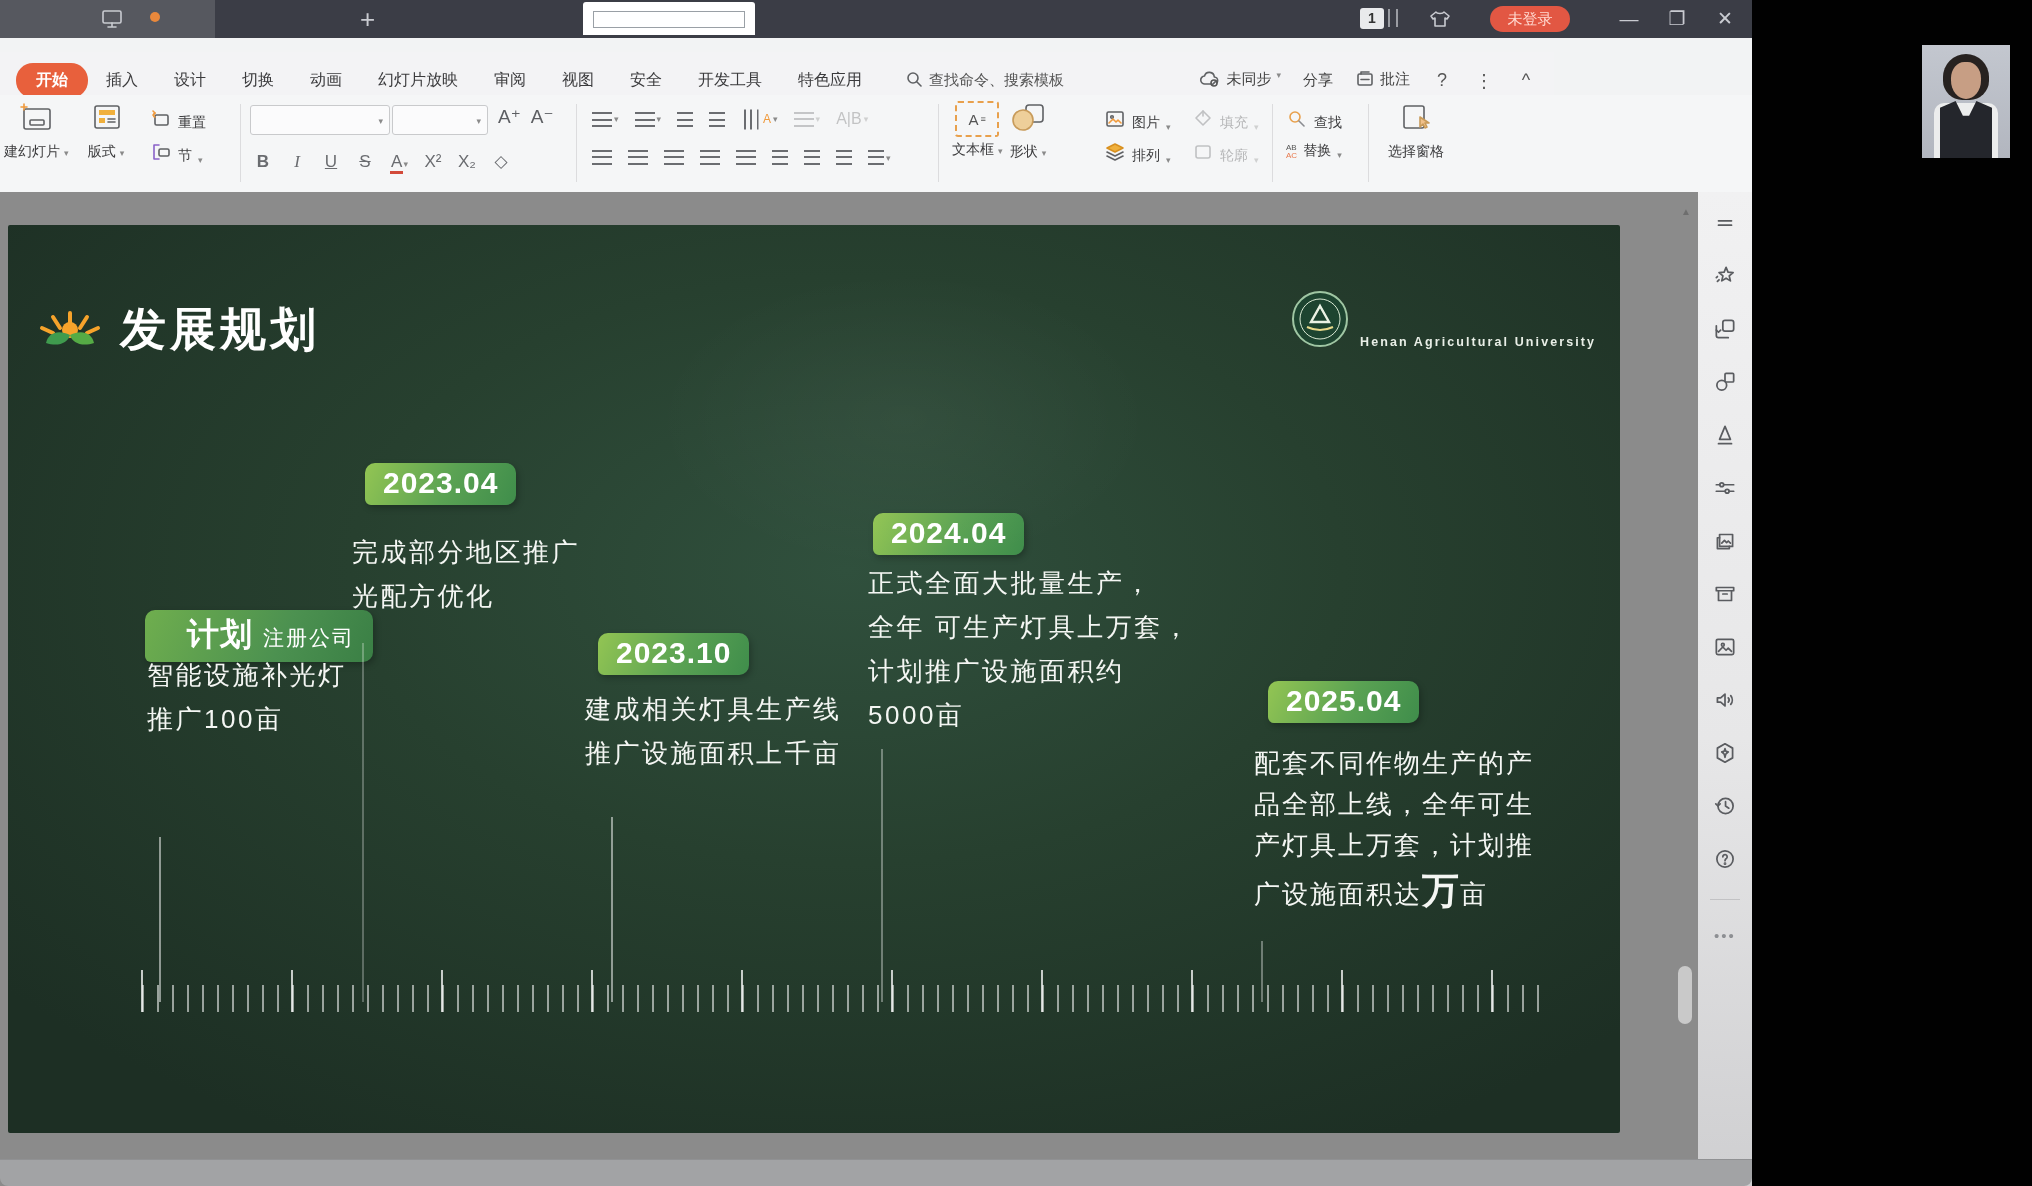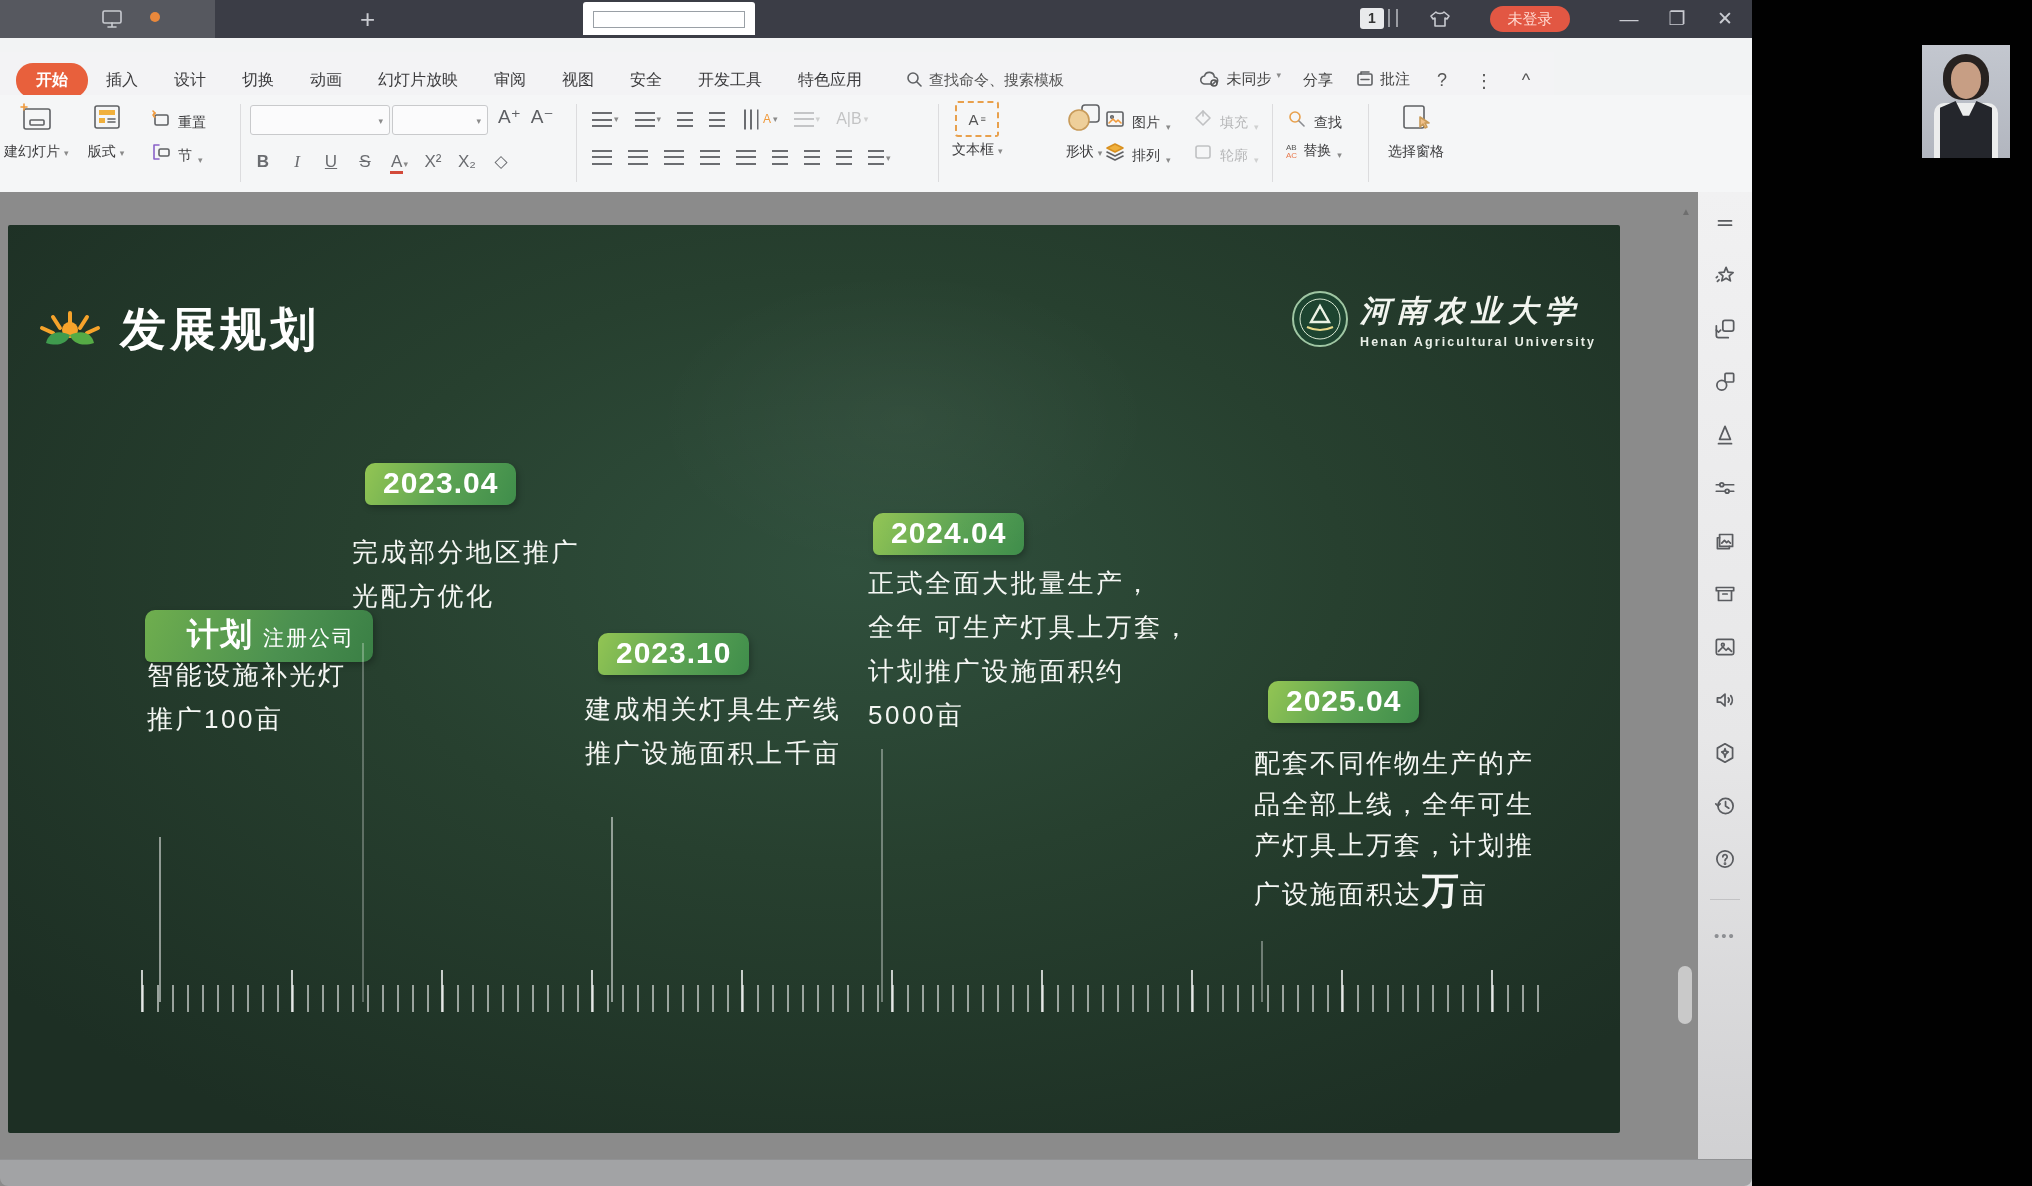--- a/index.html
+++ b/index.html
@@ -313,21 +313,21 @@
           <span class="pico short"></span>
           <span class="caret">▾</span>
         </span>
     </div>
     <div class="sep" style="left:938px;"></div>
 
     <div class="bigbtn" style="left:952px;">
       <span style="width:40px;height:32px;border:2px dashed #e8a04c;border-radius:3px;display:flex;align-items:center;justify-content:center;color:#555;font-size:15px;">A<span style="font-size:9px;margin-left:2px;">≡</span></span>
       <span class="lbl"><span>文本框</span> <span class="caret">▾</span></span>
     </div>
-    <div class="bigbtn" style="left:1064px;align-items:center;">
+    <div class="bigbtn" style="left:1008px;align-items:center;">
       <span class="mini">
         <svg width="40" height="34" viewBox="0 0 40 34">
             <rect x="18" y="4" width="17" height="17" rx="3"></rect>
             <circle cx="15" cy="19" r="10" fill="#eecf9a" stroke="#c89b5a"></circle>
           </svg>
       </span>
       <span class="lbl"><span>形状</span> <span class="caret">▾</span></span>
     </div>
     <div class="stackcol" style="left:1104px;top:14px;">
       <span class="srow">
@@ -422,21 +422,20 @@
 
       <span class="abs" style="left:1282px;top:64px;">
         <svg width="60" height="60" viewBox="0 0 60 60">
           <circle cx="30" cy="30" r="27" fill="#1d4430" stroke="#9fc6a3" stroke-width="2"></circle>
           <circle cx="30" cy="30" r="20" fill="none" stroke="#d8e8d2" stroke-width="1"></circle>
           <path d="M30 17l9 16H21z" fill="none" stroke="#eaf2e4" stroke-width="2.4"></path>
           <path d="M25 26l5-9 5 9" fill="none" stroke="#eaf2e4" stroke-width="1.4"></path>
           <path d="M17 38q13 6 26 0" fill="none" stroke="#e9d98a" stroke-width="2"></path>
         </svg>
       </span>
-      <div class="univ-zh">河南农业大学</div>
       <div class="univ-en">Henan  Agricultural  University</div>
 
       <div class="tl-badge plan" style="left:137px;top:385px;font-size:32px;">
         <span>计划</span><span class="sub">注册公司</span>
       </div>
       <div class="tl-text" style="left:139px;top:428px;">
         <div>智能设施补光灯</div>
         <div>推广100亩</div>
       </div>
 

